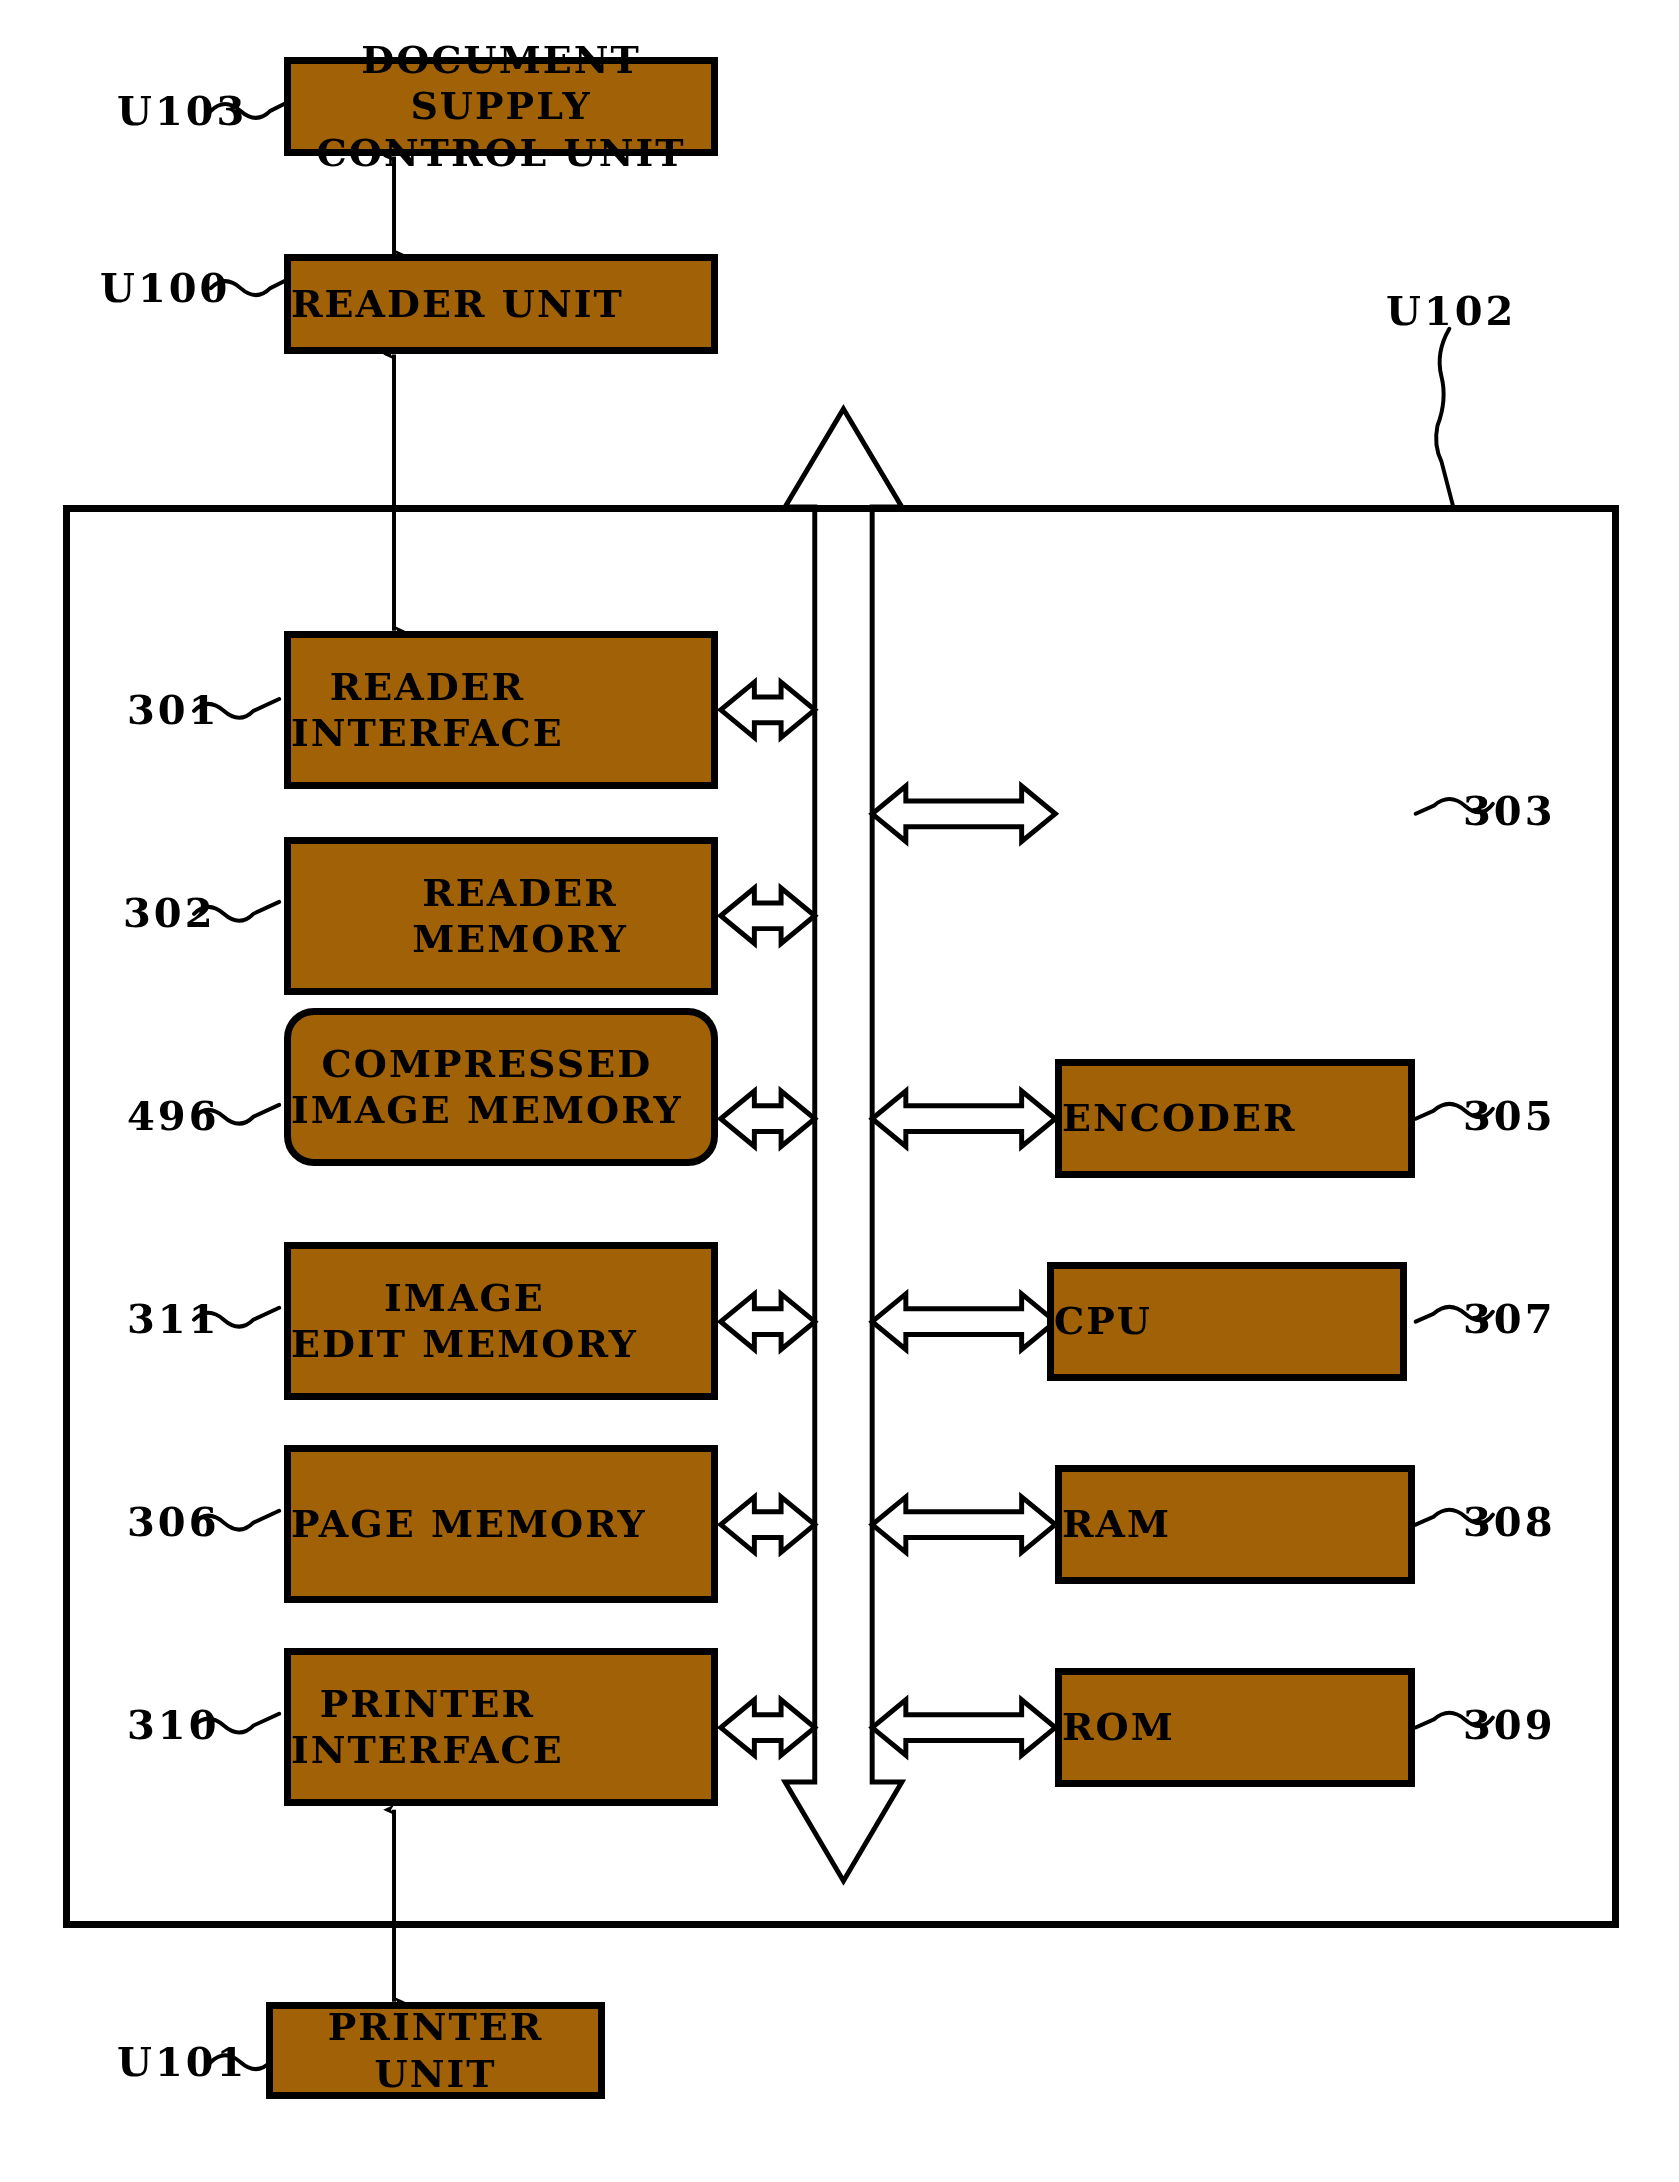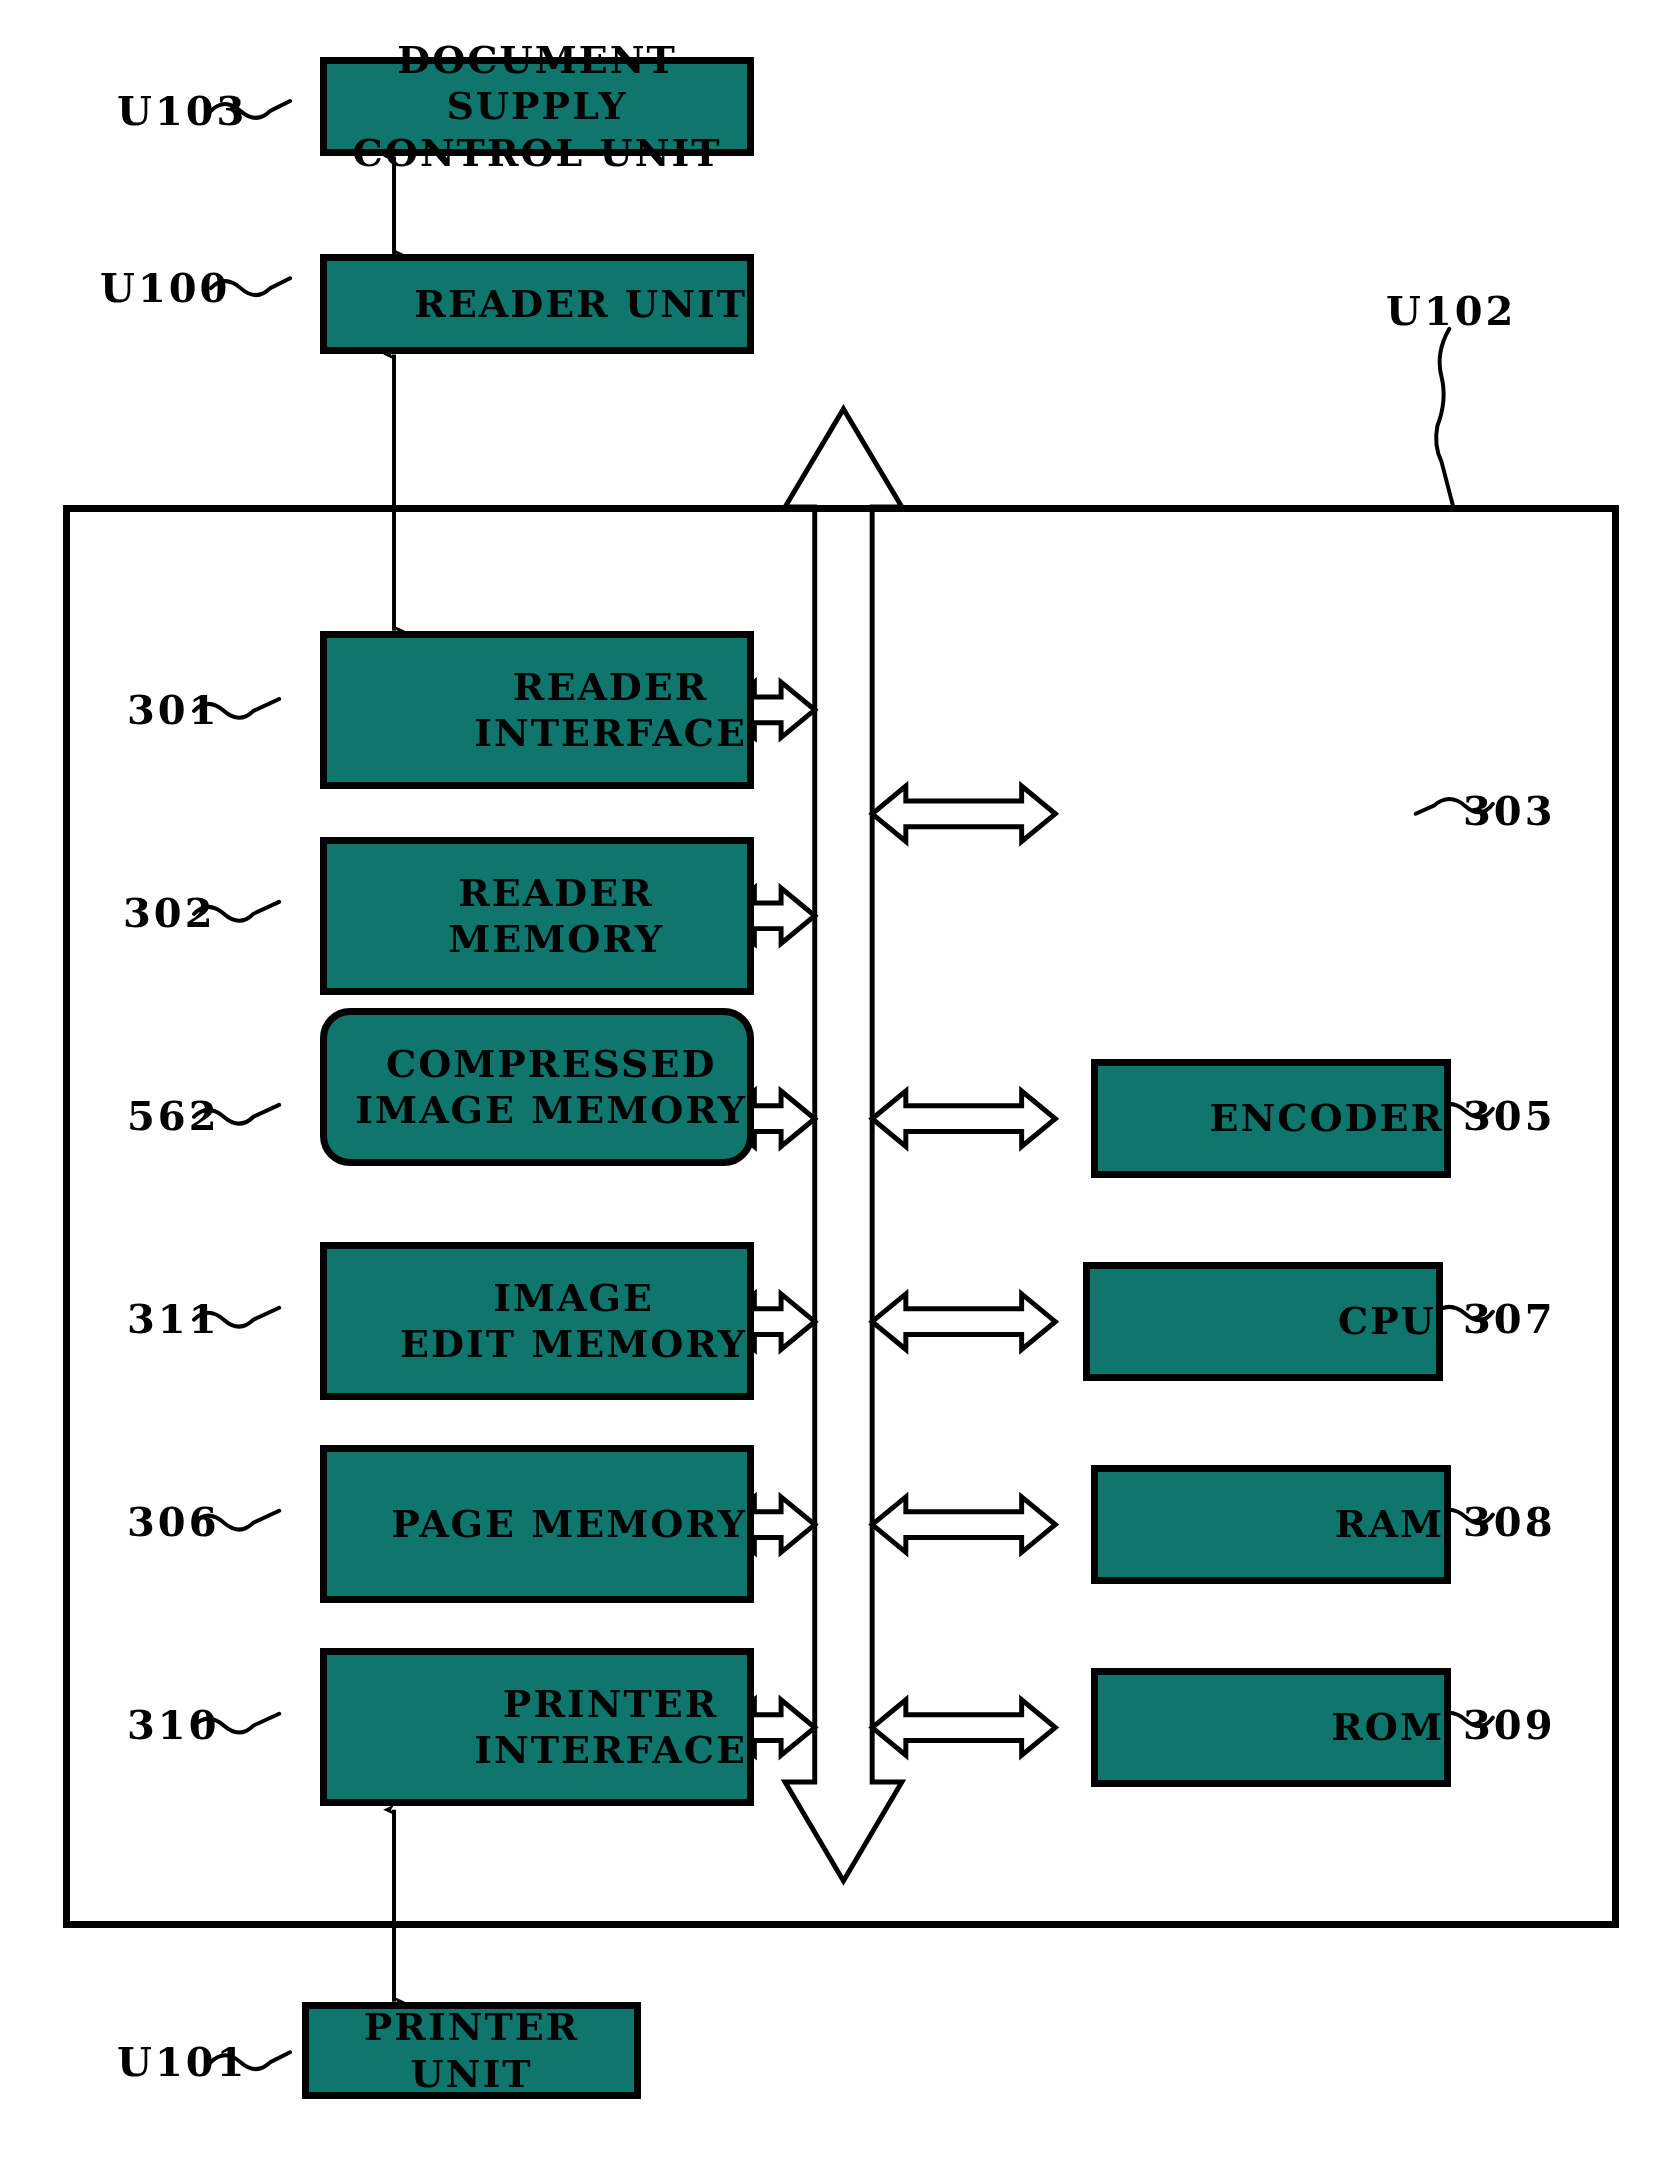--- a/index.html
+++ b/index.html
@@ -1,23 +1,23 @@
 <!DOCTYPE html>
 <html><head>
 <meta charset="utf-8">
 <style>
   html,body{margin:0;padding:0;background:#ffffff;}
   body{width:1679px;height:2182px;position:relative;overflow:hidden;
        font-family:"DejaVu Serif", serif;color:#000;}
   .stage{position:absolute;left:0;top:0;width:1679px;height:2182px;}
 
   
-  .box{position:absolute;border:7px solid #000;background:#0f766e;
-       display:flex;align-items:center;justify-content:flex-end;text-align:center;
-       box-sizing:border-box;margin-left:36px;}
+  .box{position:absolute;border:7px solid #000;background:#a16207;
+       display:flex;align-items:center;justify-content:flex-start;text-align:center;
+       box-sizing:border-box;}
   .box .txt{font-weight:700;letter-spacing:2px;line-height:1.22;
             font-family:"DejaVu Serif", serif;}
 
   
   .container{position:absolute;left:63px;top:505px;width:1556px;height:1423px;
              border:7px solid #000;background:transparent;box-sizing:border-box;}
 
   
   .ref{position:absolute;font-size:40px;font-weight:700;letter-spacing:3px;
        font-family:"DejaVu Serif", serif;white-space:nowrap;}
@@ -191,21 +191,21 @@
     <div class="txt" style="font-size:38px;">PRINTER UNIT</div>
   </div>
 
   <div class="ref" style="left:117px;top:87px;">U103</div>
   <div class="ref" style="left:100px;top:264px;">U100</div>
   <div class="ref" style="left:1386px;top:287px;">U102</div>
   <div class="ref" style="left:117px;top:2038px;">U101</div>
 
   <div class="ref" style="left:127px;top:686px;">301</div>
   <div class="ref" style="left:123px;top:889px;">302</div>
-  <div class="ref" style="left:127px;top:1092px;">562</div>
+  <div class="ref" style="left:127px;top:1092px;">496</div>
   <div class="ref" style="left:127px;top:1295px;">311</div>
   <div class="ref" style="left:127px;top:1498px;">306</div>
   <div class="ref" style="left:127px;top:1701px;">310</div>
 
   <div class="ref" style="left:1463px;top:787px;">303</div>
   <div class="ref" style="left:1463px;top:1092px;">305</div>
   <div class="ref" style="left:1463px;top:1295px;">307</div>
   <div class="ref" style="left:1463px;top:1498px;">308</div>
   <div class="ref" style="left:1463px;top:1701px;">309</div>
 

